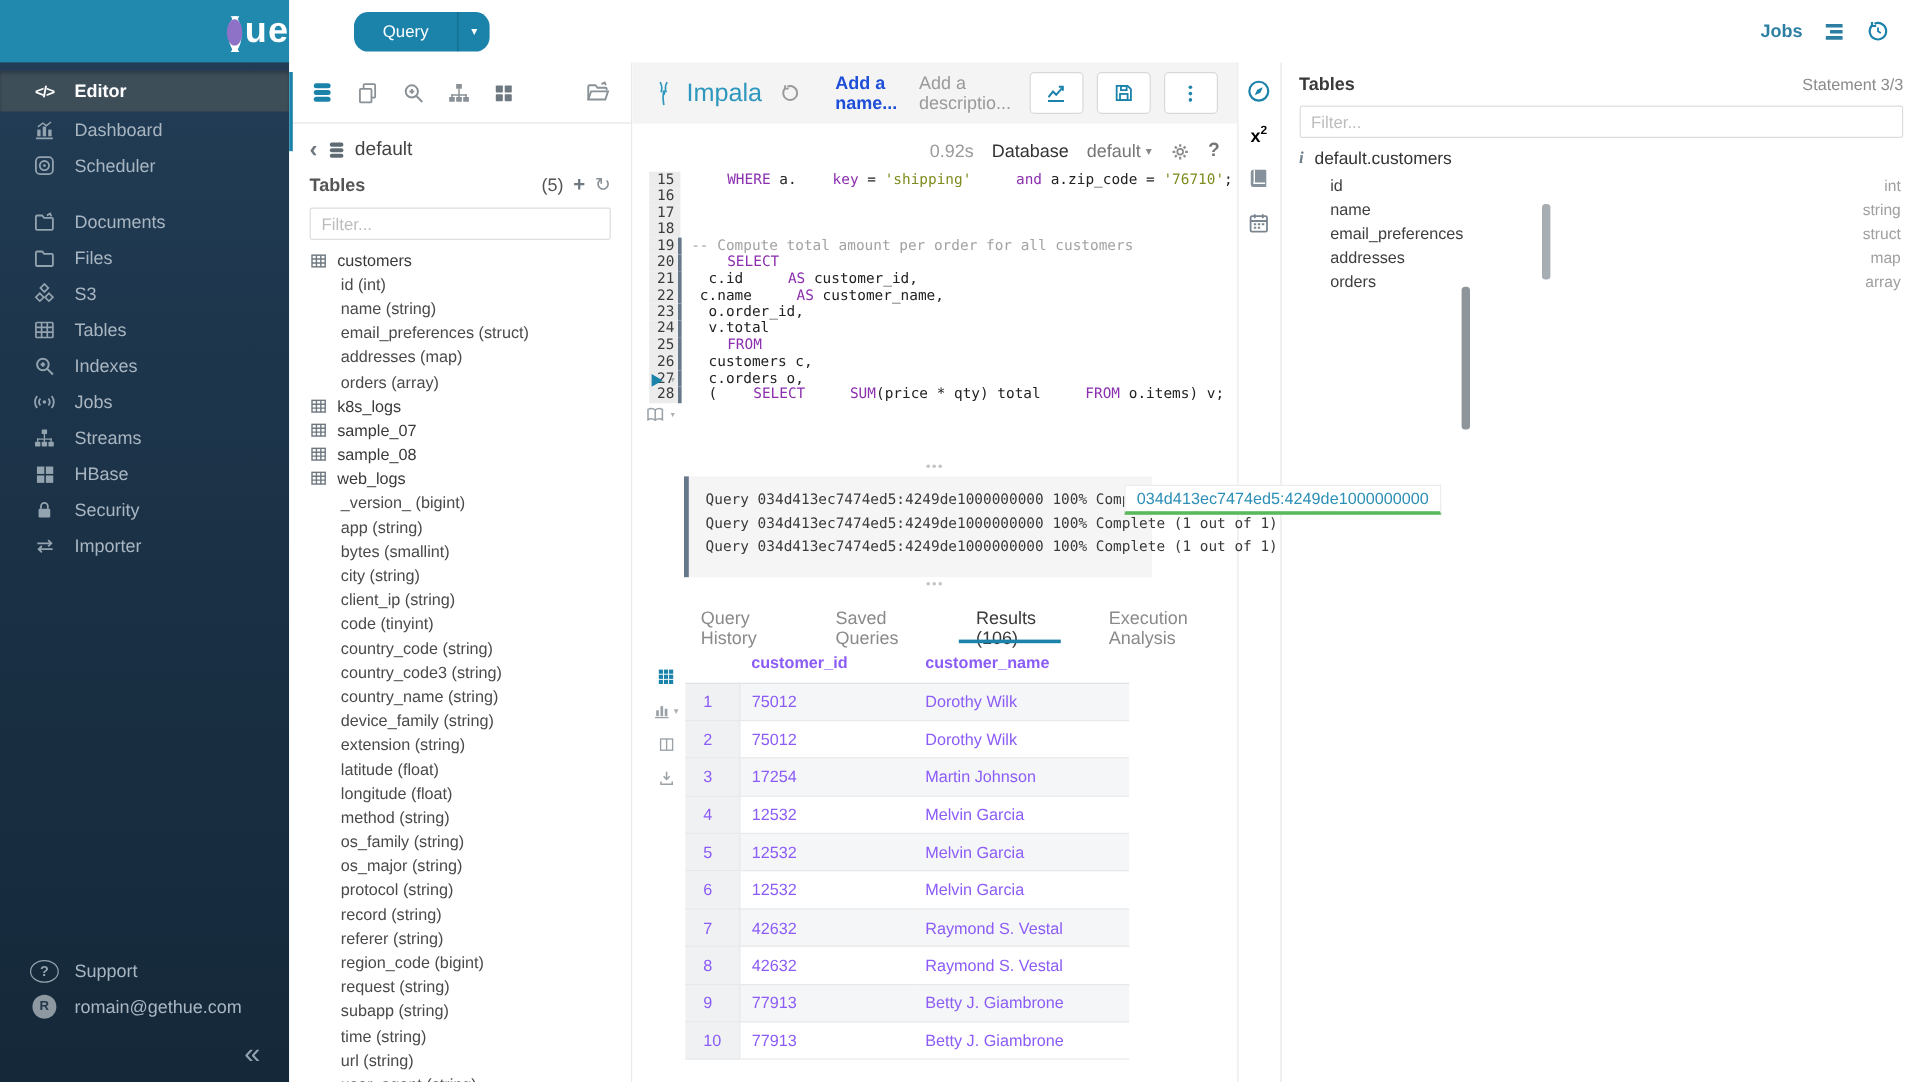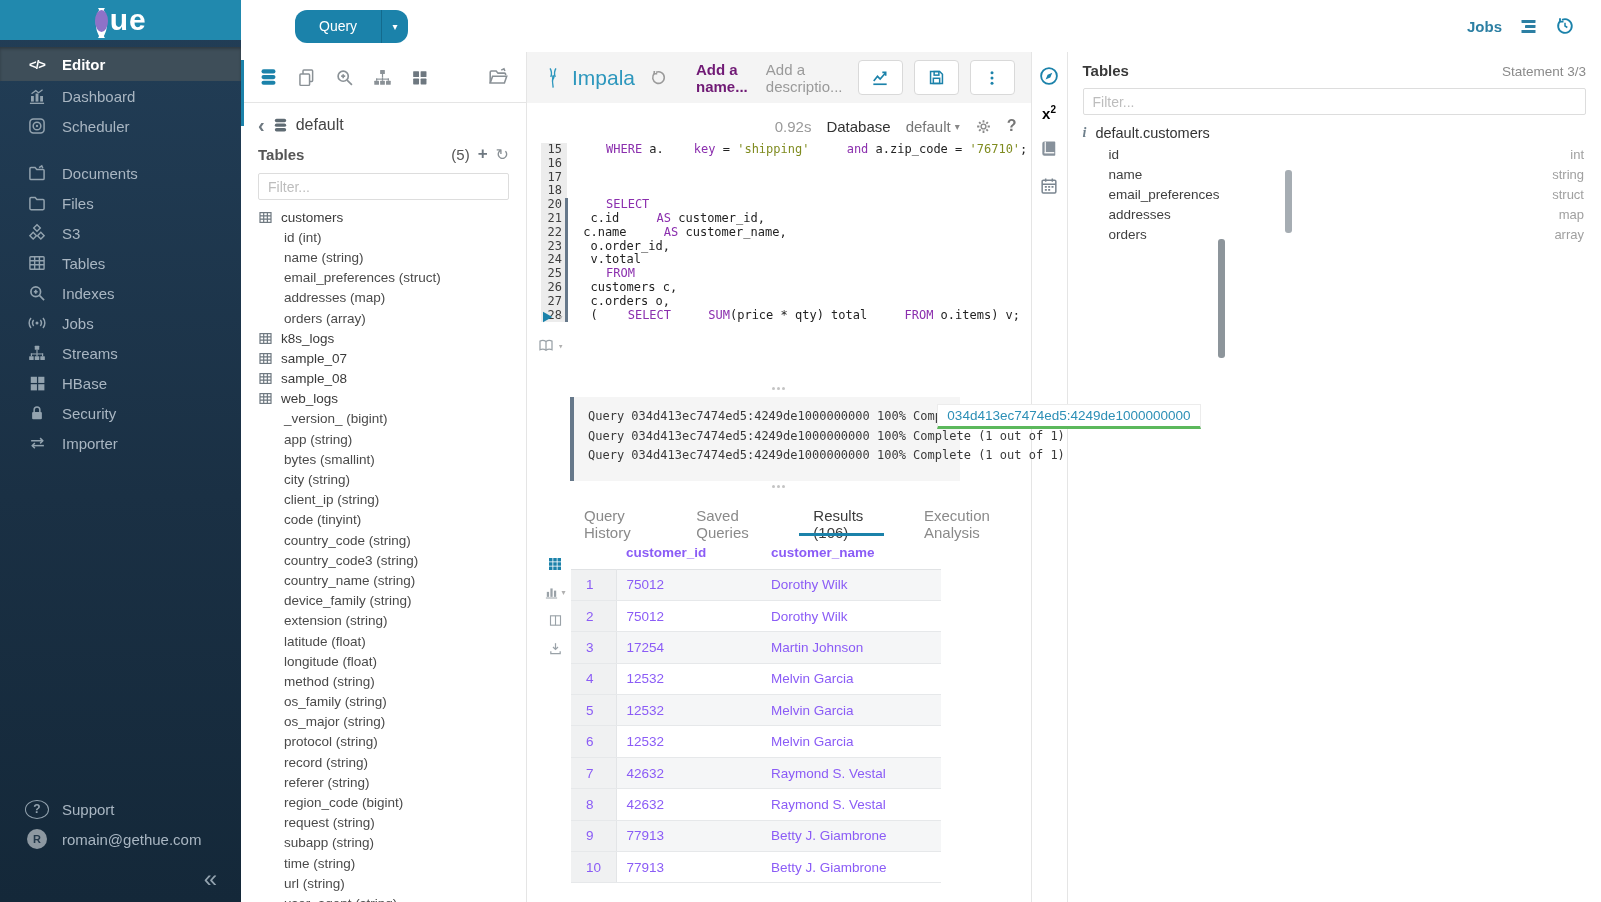--- a/index.html
+++ b/index.html
@@ -3,21 +3,21 @@
 <meta charset="utf-8">
 <style>
   * { box-sizing: border-box; margin: 0; padding: 0; }
   html,body { width:1601px; height:902px; overflow:hidden; }
   body { font-family:"Liberation Sans", sans-serif; background:#fff; color:#333; }
   svg { display:block; }
   .app { display:flex; width:1601px; height:902px; }
 
   
   .sidebar { width:241px; flex:0 0 241px; background:linear-gradient(180deg,#223e57 0%,#1a3044 55%,#142839 100%); display:flex; flex-direction:column; position:relative; }
-  .logo-band { height:40px; background:#2189ae; display:flex; align-items:center; justify-content:center; }
+  .logo-band { height:52px; background:#2189ae; display:flex; align-items:center; justify-content:flex-end; }
   .logo { display:flex; align-items:center; color:#fff; font-weight:bold; font-size:30px; letter-spacing:1px; }
   .logo .moon { width:13px; height:22px; background:#8e72c8; border-radius:50%; margin:0 -10px 0 -11px; position:relative; top:1px; }
   .logo .paren { font-size:32px; font-weight:bold; }
   .sidebar nav { padding-top:7px; }
   .nav-gap { height:17px; }
   .nav-item { height:30px; display:flex; align-items:center; padding-left:25px; gap:13px; font-size:15px; color:#a9b6c2; cursor:pointer; }
   .nav-item .nav-ic { width:24px; display:flex; justify-content:center; color:#93a3af; }
   .nav-item.active { background:#3e4e59; color:#fff; font-weight:bold; height:34px; box-shadow:inset 0 2px 3px rgba(0,0,0,.25); }
   .nav-item.active .nav-ic { color:#fff; }
   .code-glyph { font-size:13px; font-weight:bold; letter-spacing:-1px; }
@@ -63,21 +63,21 @@
   .tree-row.table { color:#3a3a3a; }
   .tree-row.table .tbl-ic { color:#6e7880; }
   .tree-row.col { padding-left:26px; color:#4a4a4a; }
 
   
   .editor { flex:1; min-width:0; display:flex; flex-direction:column; position:relative; background:#fff; }
   .editor-head { height:51px; flex:0 0 51px; background:#f4f4f4; display:flex; align-items:center; padding:0 16px; gap:15px; }
   .impala { display:flex; align-items:center; gap:9px; color:#2d97bd; cursor:pointer; }
   .impala-name { font-size:21px; }
   .hist-ic { color:#9a9a9a; cursor:pointer; }
-  .doc-name { font-weight:bold; font-size:15px; color:#701a75; margin-left:14px; cursor:text; }
+  .doc-name { font-weight:bold; font-size:15px; color:#1d4ed8; margin-left:14px; cursor:text; }
   .doc-desc { font-size:15px; color:#9a9a9a; cursor:text; }
   .head-btns { margin-left:auto; display:flex; gap:11px; }
   .hbtn { width:45px; height:35px; border:1px solid #d9d9d9; border-radius:4px; background:#fff; color:#1b82aa; display:flex; align-items:center; justify-content:center; cursor:pointer; }
   .editor-meta { display:flex; justify-content:flex-end; align-items:center; gap:15px; padding:14px 14px 8px; font-size:15px; }
   .exec-time { color:#9a9a9a; }
   .db-label { color:#333; }
   .db-value { color:#767676; cursor:pointer; display:flex; align-items:center; gap:4px; }
   .db-value .caret { font-size:10px; color:#888; }
   .gear { color:#8a8a8a; cursor:pointer; }
   .help-q { color:#767676; font-weight:bold; font-size:16px; cursor:pointer; }
@@ -612,20 +612,24 @@
             </div>
             <div class="code-line">
               <span class="gutter">17</span>
               <span class="code-text"></span>
             </div>
             <div class="code-line">
               <span class="gutter">18</span>
               <span class="code-text"></span>
             </div>
             <div class="code-line">
+              <span class="gutter marked">19</span>
+              <span class="code-text"><span class="tk-c">-- Compute total amount per order for all customers</span></span>
+            </div>
+            <div class="code-line">
               <span class="gutter marked">20</span>
               <span class="code-text"><span class="tk-k">SELECT</span></span>
             </div>
             <div class="code-line">
               <span class="gutter marked">21</span>
               <span class="code-text"><span class="tk-p">  c.id </span><span class="tk-k">AS</span><span class="tk-p"> customer_id,</span></span>
             </div>
             <div class="code-line">
               <span class="gutter marked">22</span>
               <span class="code-text"><span class="tk-p"> c.name </span><span class="tk-k">AS</span><span class="tk-p"> customer_name,</span></span>

